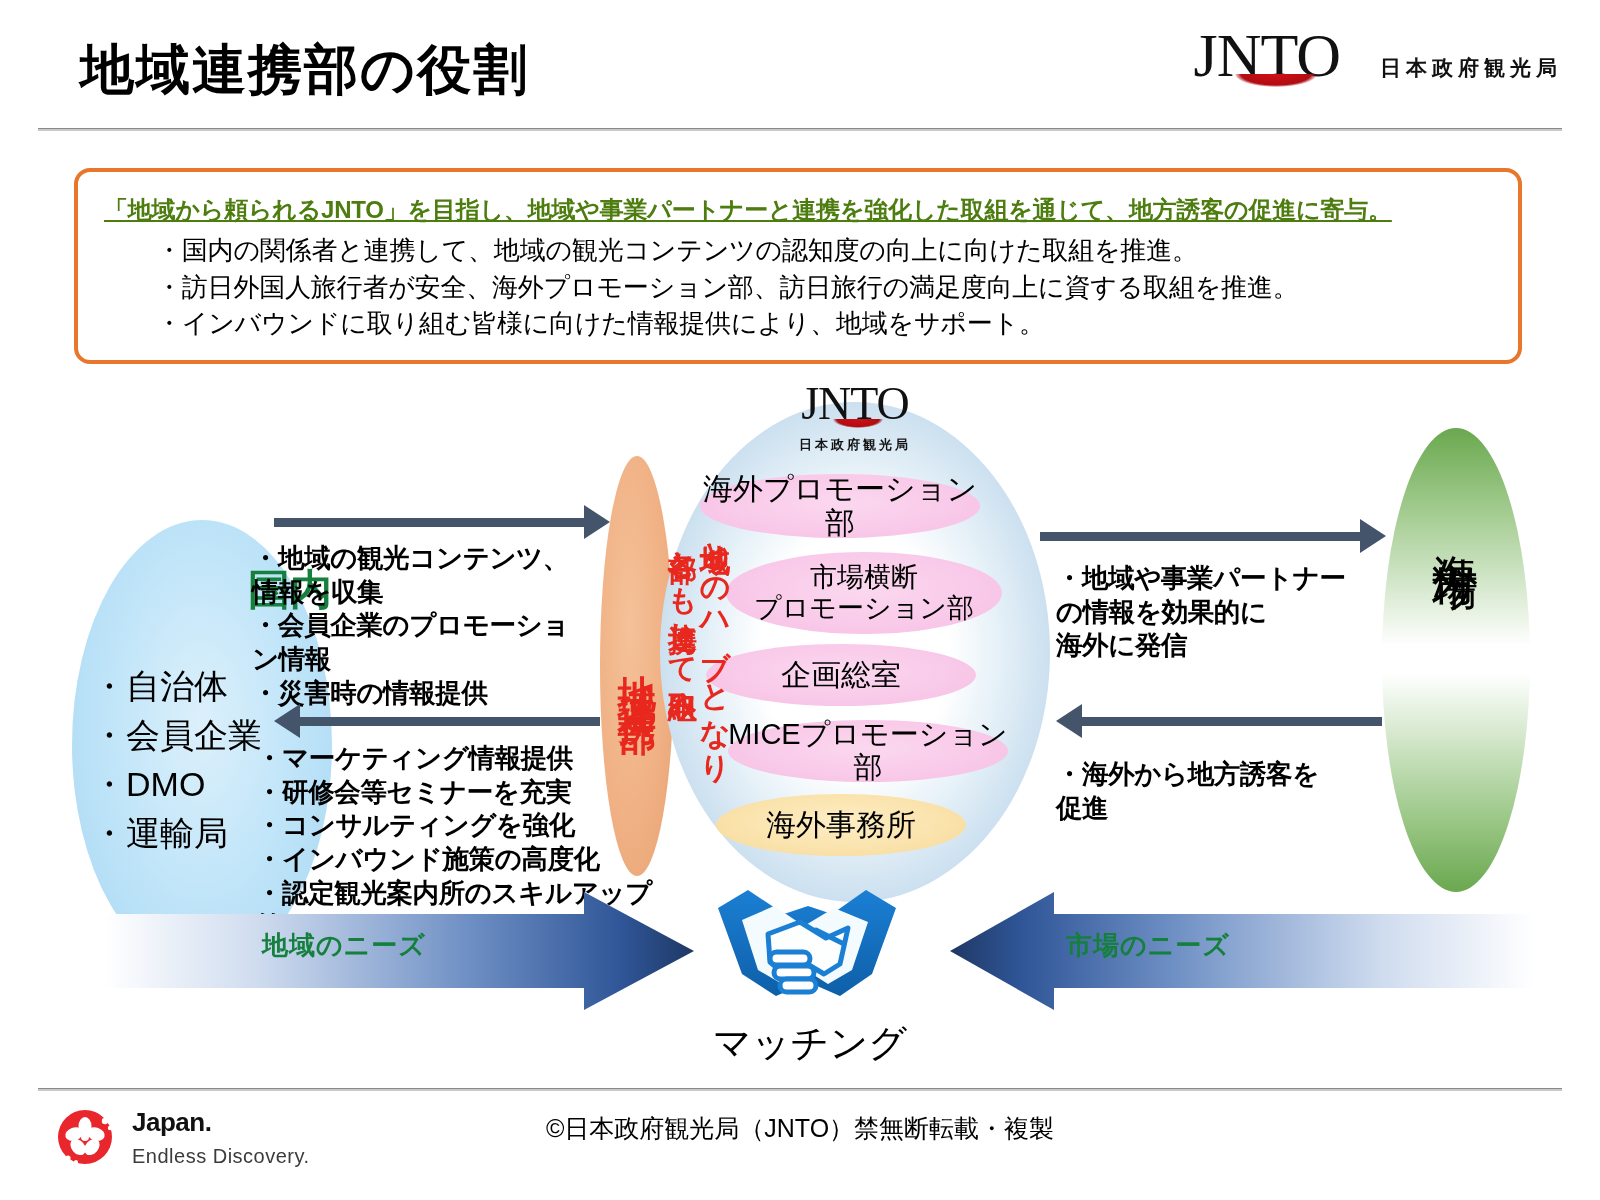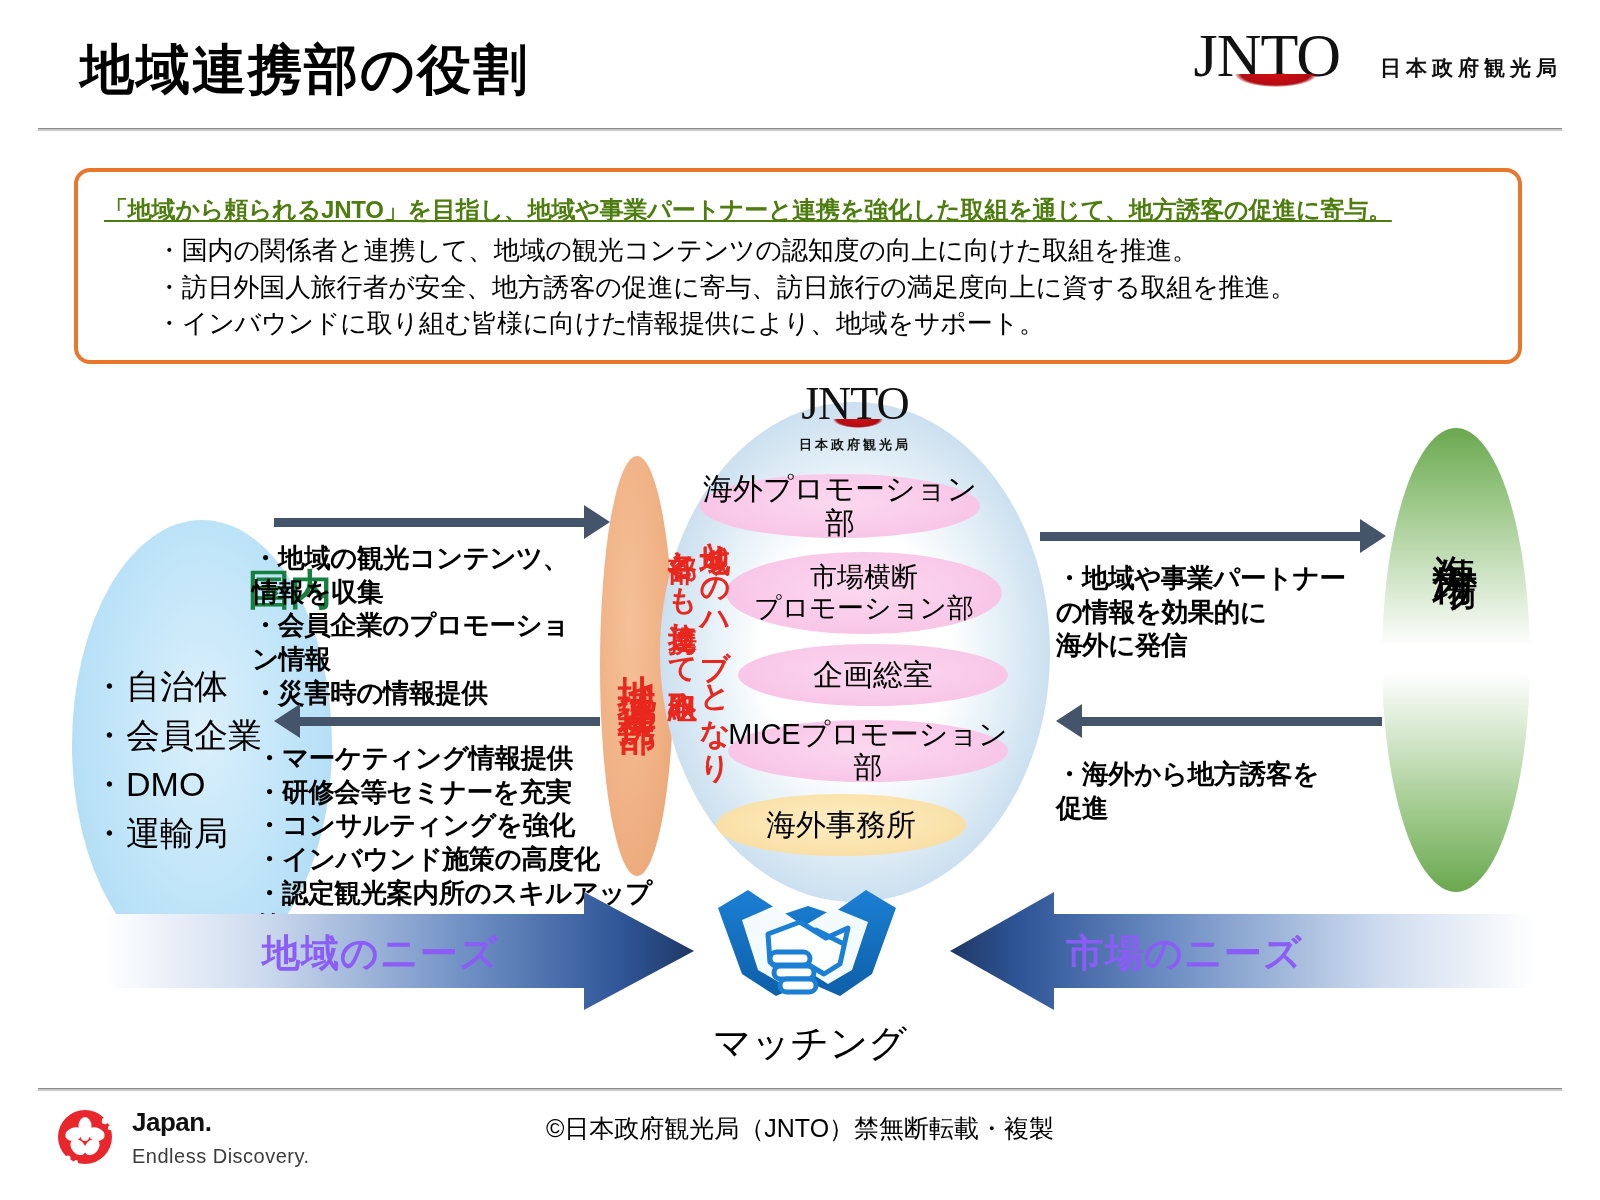--- a/index.html
+++ b/index.html
@@ -111,21 +111,21 @@
   .dept{
     position:absolute;border-radius:50%;
     display:flex;align-items:center;justify-content:center;
     text-align:center;color:#000;line-height:1.15;
   }
   .dept.pink{background:radial-gradient(ellipse at 50% 45%, #fbd8ef 0%, #f9c9e9 60%, #f5bde3 100%);}
   .dept.yellow{background:radial-gradient(ellipse at 50% 45%, #fdeec4 0%, #fae2ab 60%, #f6d89a 100%);}
 
   .dept-1{left:700px;top:94px;width:280px;height:64px;font-size:30px;}
   .dept-2{left:726px;top:172px;width:276px;height:82px;font-size:27px;}
-  .dept-3{left:738px;top:264px;width:270px;height:62px;font-size:30px;}
+  .dept-3{left:706px;top:264px;width:270px;height:62px;font-size:30px;}
   .dept-4{left:728px;top:340px;width:280px;height:62px;font-size:29px;}
   .dept-5{left:716px;top:414px;width:250px;height:62px;font-size:30px;}
 
   .vtext{
     position:absolute;color:#e8281e;font-weight:bold;
     writing-mode:vertical-rl;line-height:1;letter-spacing:1px;
   }
   .vtext-hub{left:700px;top:140px;font-size:30px;}
   .vtext-kakubu{left:668px;top:150px;font-size:29px;}
 
@@ -142,21 +142,21 @@
     position:absolute;left:104px;top:512px;width:590px;height:118px;
     background:linear-gradient(to right,#ffffff 0%, #cfdcef 26%, #6e8fc4 62%, #2f5597 88%, #1f3864 100%);
     clip-path:polygon(0 22px,480px 22px,480px 0,590px 59px,480px 118px,480px 96px,0 96px);
   }
   .wide-arrow-l{
     position:absolute;left:950px;top:512px;width:584px;height:118px;
     background:linear-gradient(to left,#ffffff 0%, #cfdcef 26%, #6e8fc4 62%, #2f5597 88%, #1f3864 100%);
     clip-path:polygon(584px 22px,104px 22px,104px 0,0 59px,104px 118px,104px 96px,584px 96px);
   }
   .wide-arrow-label{
-    position:absolute;font-size:38px;font-weight:bold;color:#8b5cf6;letter-spacing:1px;
+    position:absolute;font-size:26px;font-weight:bold;color:#15803d;letter-spacing:1px;
   }
 
   
   .handshake{position:absolute;left:712px;top:498px;width:190px;height:140px;}
   .matching-label{
     position:absolute;left:690px;top:638px;width:240px;text-align:center;
     font-size:38px;color:#000;
   }
 
   
@@ -187,21 +187,21 @@
       <div class="jnto-word">JNTO</div>
       <div class="jnto-underline"></div>
     </div>
     <div class="jnto-jp">日本政府観光局</div>
   </div>
 
   <div class="callout">
     <div class="callout-lead">「地域から頼られるJNTO」を目指し、地域や事業パートナーと連携を強化した取組を通じて、地方誘客の促進に寄与。</div>
     <div class="callout-bullets">
       <div>・国内の関係者と連携して、地域の観光コンテンツの認知度の向上に向けた取組を推進。</div>
-      <div>・訪日外国人旅行者が安全、地方誘客の促進に寄与、訪日旅行の満足度向上に資する取組を推進。</div>
+      <div>・訪日外国人旅行者が安全、海外プロモーション部、訪日旅行の満足度向上に資する取組を推進。</div>
       <div>・インバウンドに取り組む皆様に向けた情報提供により、地域をサポート。</div>
     </div>
   </div>
 
   <div class="diagram">
 
     <div class="ellipse-domestic"></div>
     <div class="domestic-title">国内</div>
     <div class="domestic-list">
       <div>・自治体</div>

